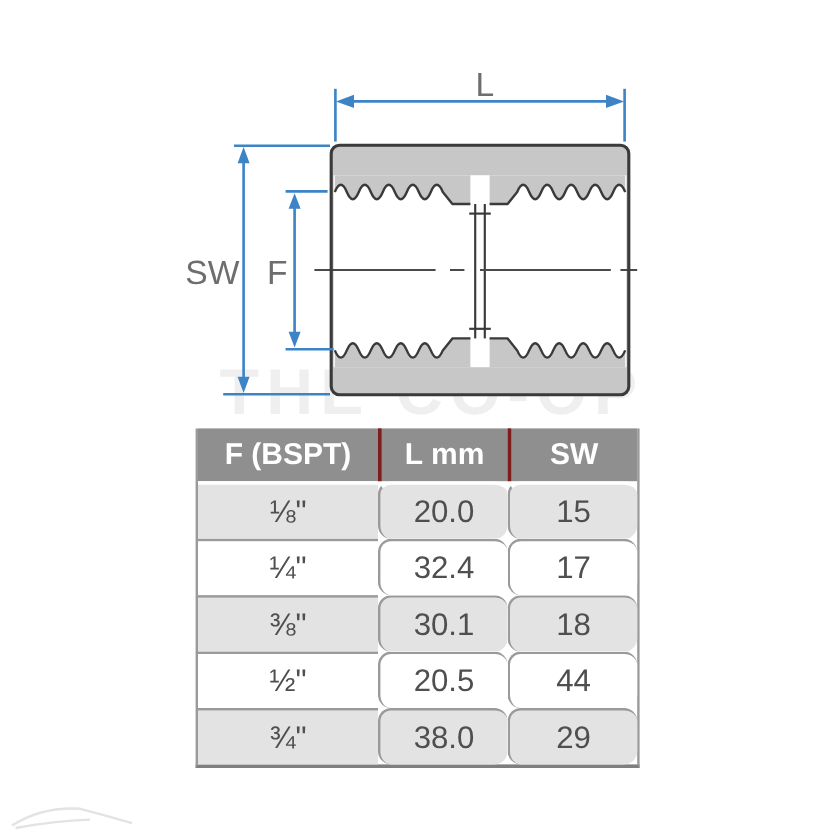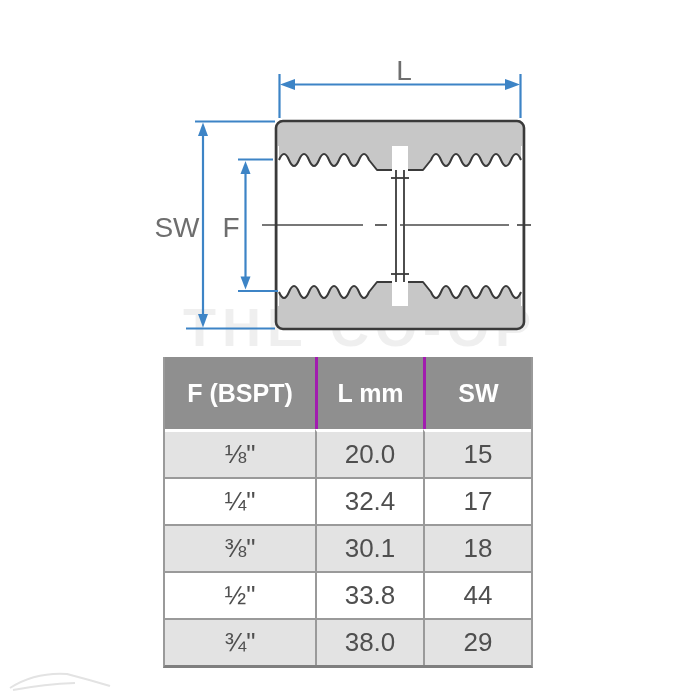--- a/index.html
+++ b/index.html
@@ -17,28 +17,28 @@
 
   
   .spec-table{
     position:absolute;left:163px;top:357px;z-index:2;
     border-collapse:separate;border-spacing:0;table-layout:fixed;
     border-left:2px solid #9a9a9a;border-right:2px solid #9a9a9a;
     border-bottom:3px solid #7f7f7f;
   }
   .spec-table th{
     background:#8f8f8f;color:#ffffff;font-weight:700;font-size:25px;
-    height:72px;text-align:center;vertical-align:middle;padding:0;
+    height:44px;text-align:center;vertical-align:middle;padding:0;
   }
-  .spec-table th + th{border-left:3px solid #a21caf;margin-left:33px;}
+  .spec-table th + th{border-left:3px solid #7f1d1d;margin-left:33px;}
   .spec-table td{
     font-size:26px;color:#4f4f4f;text-align:center;vertical-align:middle;
     height:45px;padding:0;border-top:2px solid #9a9a9a;background:#ffffff;
   }
-  .spec-table td + td{border-left:2px solid #9a9a9a;}
+  .spec-table td + td{border-left:2px solid #9a9a9a;border-radius:11px;}
   .spec-table tbody tr:first-child td{border-top:3px solid #ffffff;}
   .spec-table tbody tr:nth-child(odd) td{background:#e3e3e3;}
   .col-f{width:150px;} .col-l{width:105px;} .col-sw{width:105px;}
 
   svg text{font-family:"Liberation Sans","DejaVu Sans",sans-serif;}
 </style>
 </head>
 <body>
 
 <div class="canvas">
@@ -130,21 +130,21 @@
           <td>32.4</td>
           <td>17</td>
         </tr>
         <tr>
           <td>⅜"</td>
           <td>30.1</td>
           <td>18</td>
         </tr>
         <tr>
           <td>½"</td>
-          <td>33.8</td>
+          <td>20.5</td>
           <td>44</td>
         </tr>
         <tr>
           <td>¾"</td>
           <td>38.0</td>
           <td>29</td>
         </tr>
       </tbody>
   </table>
 

